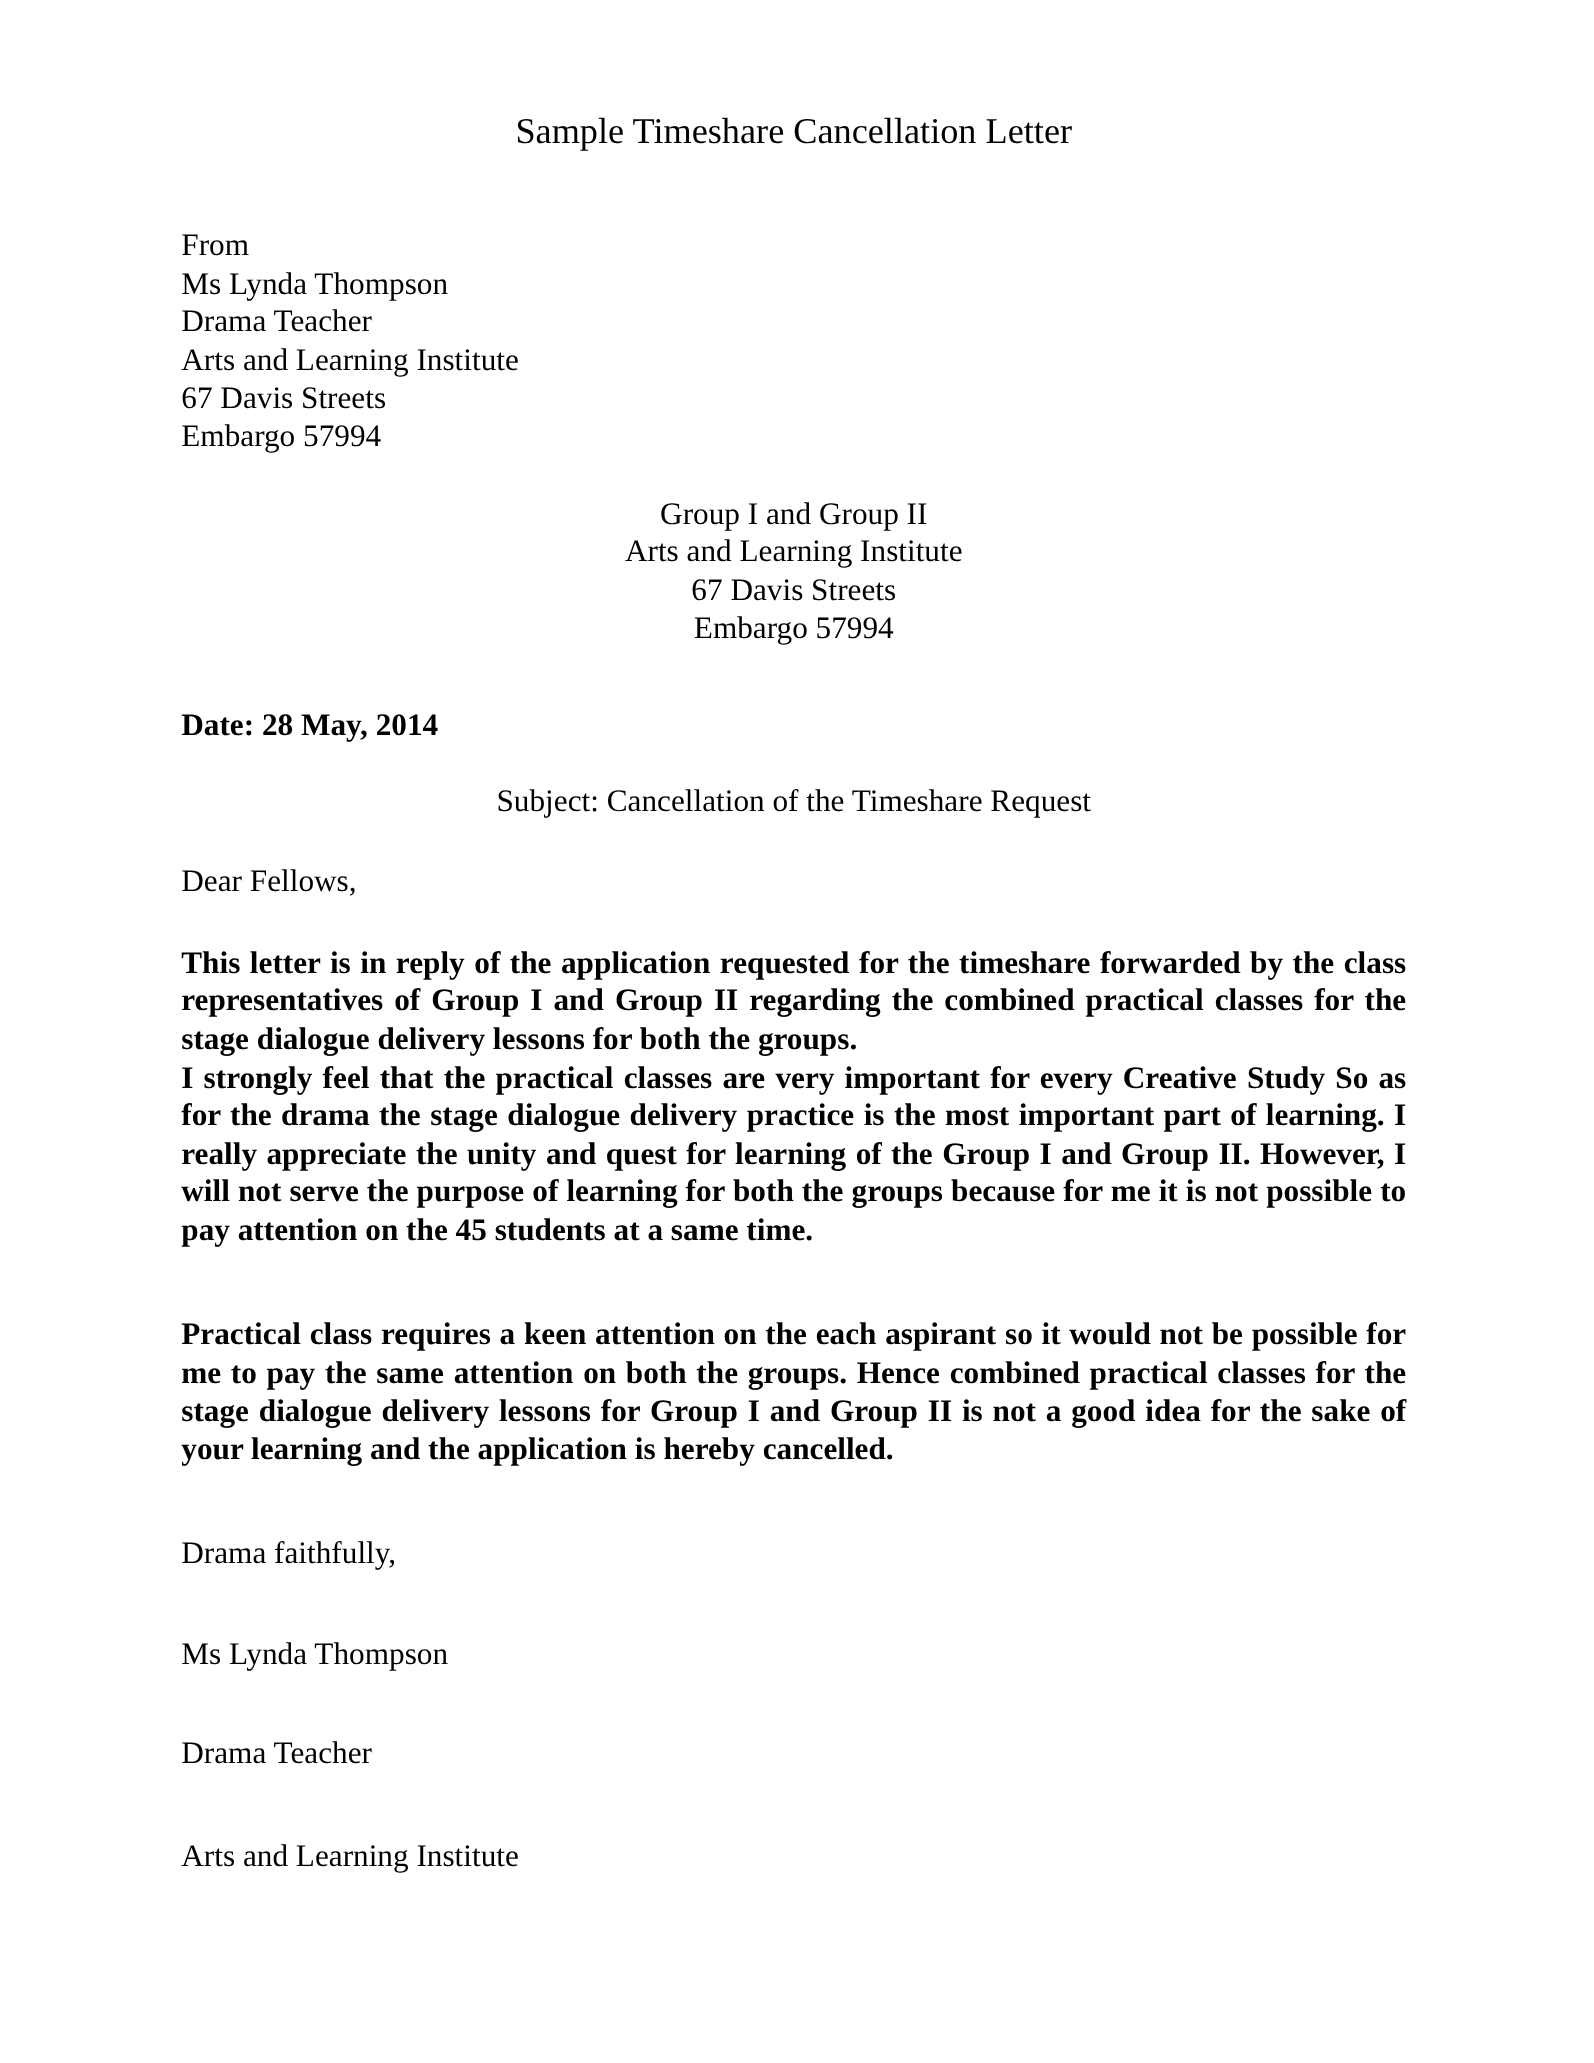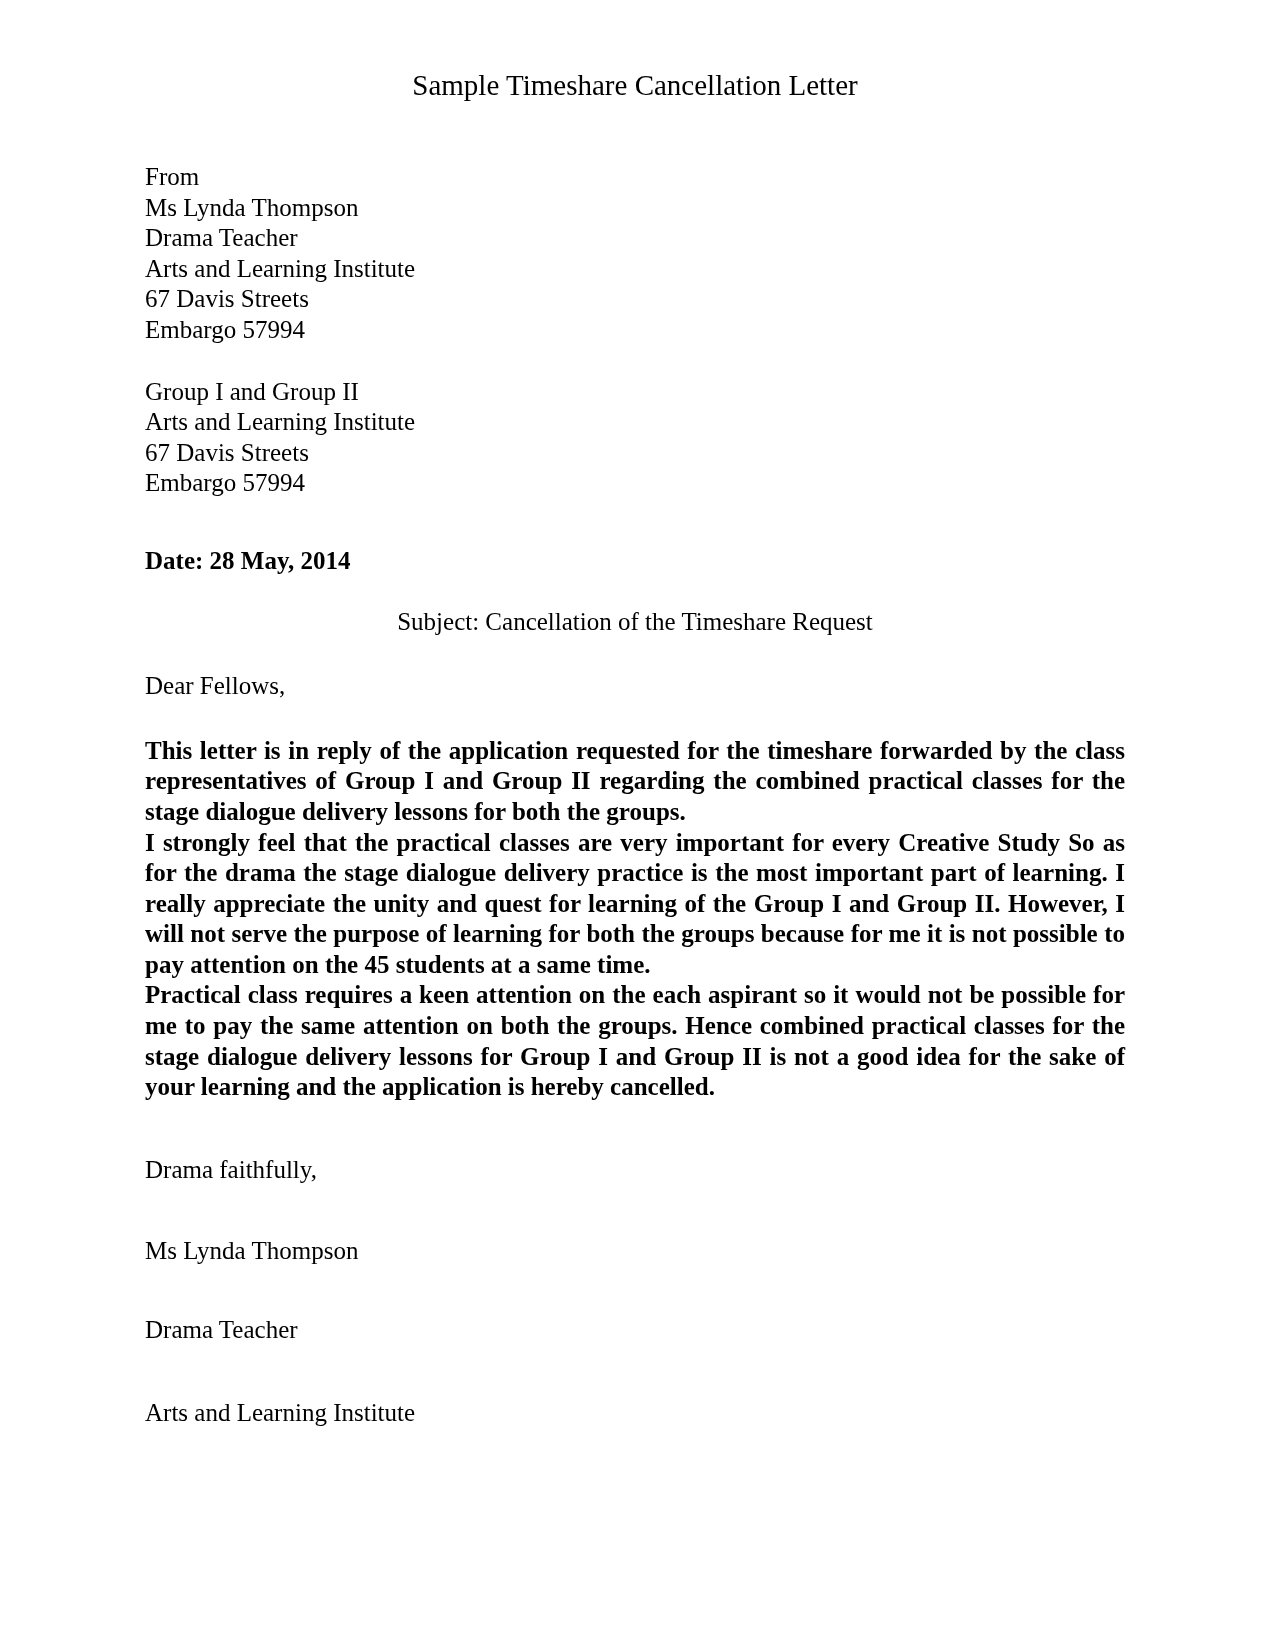--- a/index.html
+++ b/index.html
@@ -10,44 +10,44 @@
   .page {
     position: relative;
     width: 1275px;
     height: 1650px;
     box-sizing: border-box;
     background: #ffffff;
     color: #000000;
     font-family: "Liberation Serif", "DejaVu Serif", serif;
     font-size: 25px;
     line-height: 30.6px;
-    padding: 68px 150px 0 145px; 
+    padding: 88px 150px 0 145px; 
     overflow: hidden;
   }
   .page * {
     margin: 0;
     padding: 0;
   }
   .title {
     font-size: 29px;
     font-weight: normal;
     line-height: 34px;
     text-align: center;
     margin-bottom: 60px;
   }
   .addr div { white-space: nowrap; }
   .to-label   { margin-top: 35px; }
-  .to-block   { margin-top: 31px; }
+  .to-block   { margin-top: 31px; text-align: center; }
   .date-line  { margin-top: 47px; font-weight: bold; }
   .subject-line { margin-top: 30px; text-align: center; }
   .salutation { margin-top: 34px; }
   .body-par   { text-align: justify; font-weight: bold; }
   .body-par-1 { margin-top: 34px; }
   .body-par-2 { margin-top: 0; }
-  .body-par-3 { }
+  .body-par-3 { margin-top: 53px; }
   .closing    { margin-top: 52px; }
   .sig-name   { margin-top: 51px; }
   .sig-title  { margin-top: 48px; }
   .sig-org    { margin-top: 52px; }
 </style>
 </head>
 <body>
 
 <main class="page">
 

